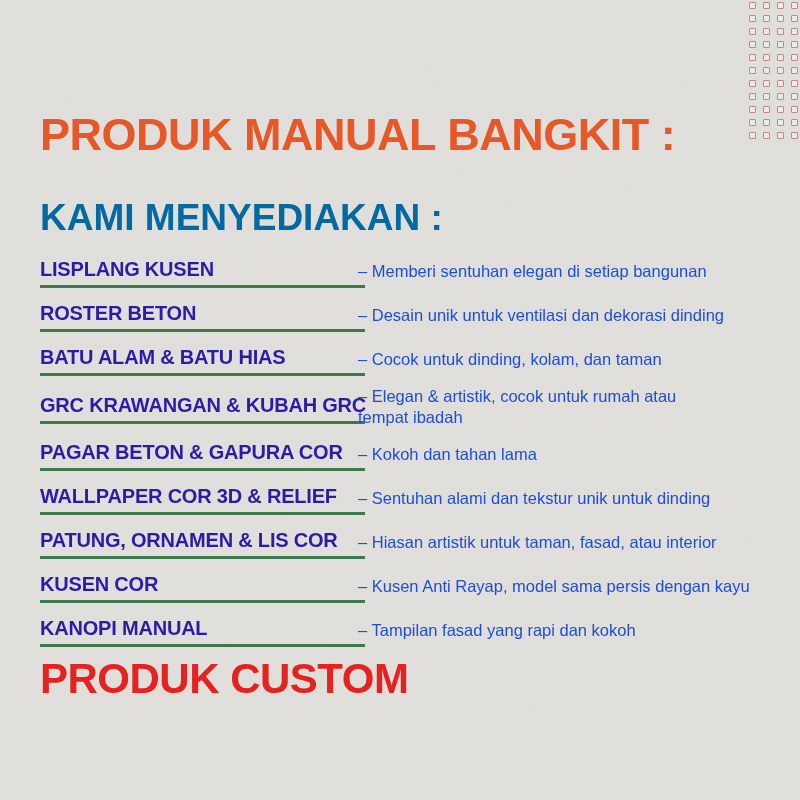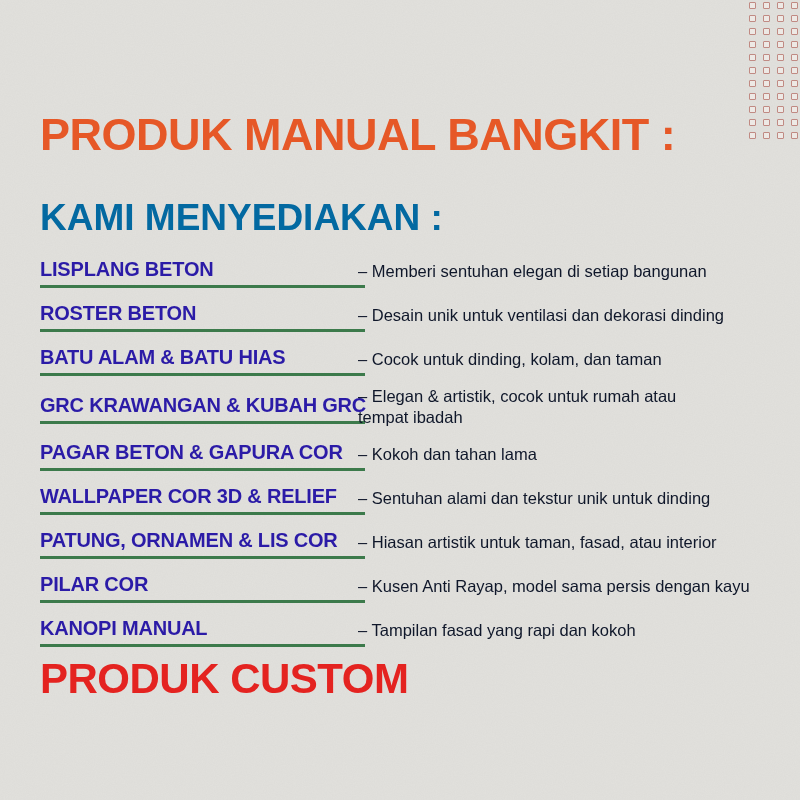--- a/index.html
+++ b/index.html
@@ -63,21 +63,21 @@
   .name{
     font-size:20px;
     font-weight:800;
     letter-spacing:-0.2px;
     color:#2b1ba7;
     white-space:nowrap;
   }
   .desc{
     font-size:16.5px;
     line-height:1.25;
-    color:#0f172a;
+    color:#1d4ed8;
     padding-right:8px;
     white-space:pre-line;
   }
   .row.custom{margin-top:2px;margin-bottom:0;}
   .row.custom .name-box{
     border-bottom:none;
     height:44px;
   }
   .row.custom .name{
     font-size:42px;
@@ -146,21 +146,21 @@
     </div>
 
   <div class="content">
     <h1 class="title">PRODUK MANUAL BANGKIT :</h1>
     <h2 class="subtitle">KAMI MENYEDIAKAN :</h2>
 
     <div class="list">
 
       <div class="row">
         <div class="name-box">
-          <span class="name">LISPLANG BETON</span>
+          <span class="name">LISPLANG KUSEN</span>
         </div>
         <div class="desc">– Memberi sentuhan elegan di setiap bangunan</div>
       </div>
 
       <div class="row">
         <div class="name-box">
           <span class="name">ROSTER BETON</span>
         </div>
         <div class="desc">– Desain unik untuk ventilasi dan dekorasi dinding</div>
       </div>
@@ -197,21 +197,21 @@
 
       <div class="row">
         <div class="name-box">
           <span class="name">PATUNG, ORNAMEN &amp; LIS COR</span>
         </div>
         <div class="desc">– Hiasan artistik untuk taman, fasad, atau interior</div>
       </div>
 
       <div class="row">
         <div class="name-box">
-          <span class="name">PILAR COR</span>
+          <span class="name">KUSEN COR</span>
         </div>
         <div class="desc">– Kusen Anti Rayap, model sama persis dengan kayu</div>
       </div>
 
       <div class="row">
         <div class="name-box">
           <span class="name">KANOPI MANUAL</span>
         </div>
         <div class="desc">– Tampilan fasad yang rapi dan kokoh</div>
       </div>

